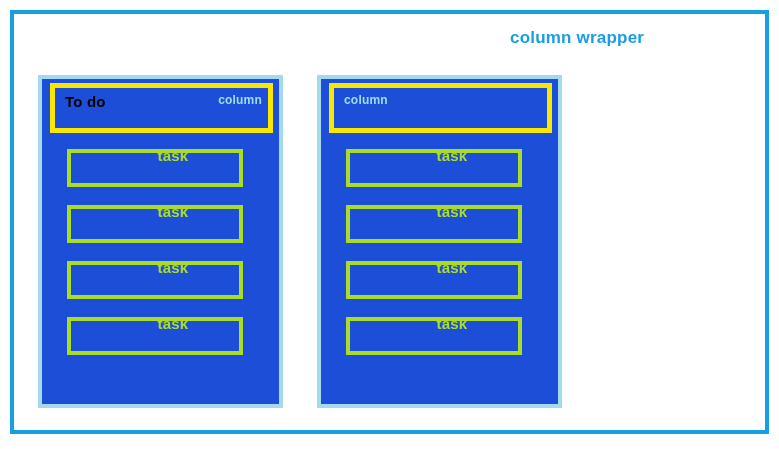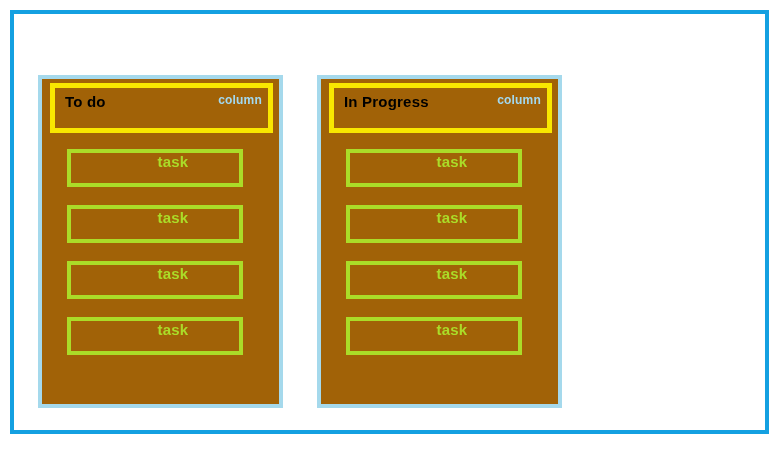--- a/index.html
+++ b/index.html
@@ -38,21 +38,21 @@
   }
   .columns{
     position:absolute;
     left:24px;top:61px;
     display:flex;
     gap:34px;
   }
   .column{
     width:245px;height:333px;
     border:4px solid var(--column-border);
-    background:#a16207;
+    background:#1d4ed8;
   }
   .column-header{
     margin:4px 6px 0 8px;
     height:50px;
     border:5px solid var(--header-border);
     display:flex;
     justify-content:space-between;
     align-items:flex-start;
     padding:5px 6px 0 10px;
   }
@@ -77,47 +77,47 @@
   .task{
     width:176px;height:38px;
     border:4px solid var(--task-border);
     color:var(--task-border);
     font-size:15px;
     font-weight:bold;
     display:flex;
     align-items:flex-end;
     justify-content:center;
     padding-left:36px;
-    padding-bottom:13px;
+    padding-bottom:19px;
     letter-spacing:0.2px;
   }
 </style>
 </head>
 <body>
 
 <div class="wrapper">
+  <div class="wrapper-label">column wrapper</div>
 
   <div class="columns">
 
     <div class="column">
       <div class="column-header">
         <span class="column-title">To do</span>
         <span class="column-type">column</span>
       </div>
       <div class="tasks">
         <div class="task">task</div>
         <div class="task">task</div>
         <div class="task">task</div>
         <div class="task">task</div>
       </div>
     </div>
 
     <div class="column">
       <div class="column-header">
-        <span class="column-title">In Progress</span>
         <span class="column-type">column</span>
       </div>
       <div class="tasks">
         <div class="task">task</div>
         <div class="task">task</div>
         <div class="task">task</div>
         <div class="task">task</div>
       </div>
     </div>
 

